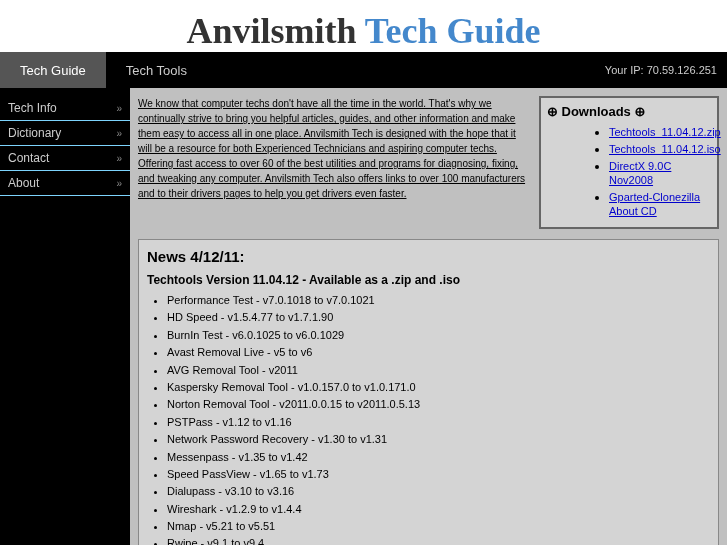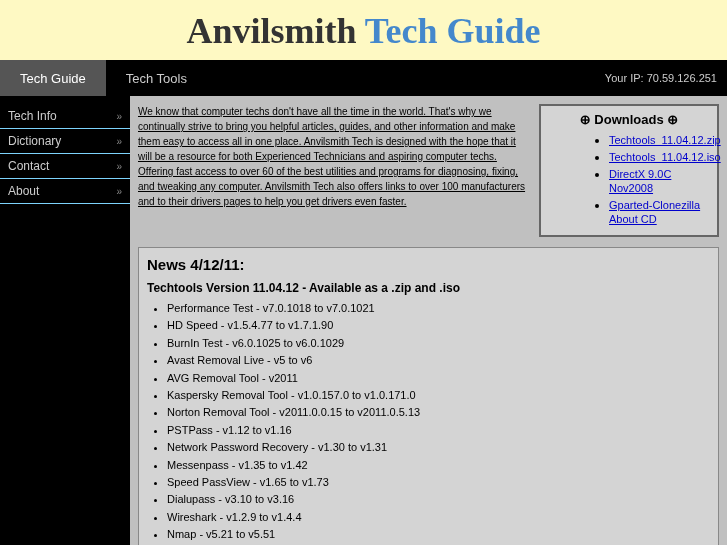--- a/index.html
+++ b/index.html
@@ -1,19 +1,19 @@
 <!DOCTYPE html>
 <html><head>
   <meta charset="utf-8">
   <style>
     * { margin: 0; padding: 0; box-sizing: border-box; }
     body { font-family: Arial, sans-serif; font-size: 12px; background: #c0c0c0; width: 727px; min-height: 545px; }
     
     
-    #header { background: #fef9c3; text-align: center; padding: 10px 0 8px; }
+    #header { background: #ffffff; text-align: center; padding: 10px 0 0; }
     #header h1 { font-size: 36px; font-weight: bold; color: #333; font-family: Georgia, serif; }
     #header h1 .anvilsmith { color: #333; }
     #header h1 .tech-guide { color: #4488cc; }
     
     
     #navbar { display: flex; background: #000; height: 36px; align-items: center; }
     .nav-item { padding: 0 20px; height: 100%; display: flex; align-items: center; font-size: 13px; cursor: pointer; color: #ccc; }
     .nav-item.active { background: #555; color: #fff; }
     #nav-ip { margin-left: auto; color: #ccc; font-size: 11px; padding-right: 10px; }
     
@@ -27,21 +27,21 @@
     
     
     #content { flex: 1; padding: 8px; background: #c0c0c0; }
     
     
     #intro-section { display: flex; gap: 8px; margin-bottom: 10px; }
     #intro-text { flex: 1; font-size: 10px; line-height: 1.5; color: #000; text-decoration: underline; }
     
     
     #downloads-box { width: 180px; border: 2px solid #666; background: #d4d4d4; padding: 6px; flex-shrink: 0; }
-    #downloads-title { text-align: center; font-size: 13px; font-weight: bold; color: #000; margin-bottom: 6px; }
+    #downloads-title { text-align: left; font-size: 13px; font-weight: bold; color: #000; margin-bottom: 6px; }
     #downloads-list { list-style: disc; padding-left: 18px; }
     #downloads-list li { margin-bottom: 3px; margin-left: 44px; }
     #downloads-list a { color: #0000cc; font-size: 11px; text-decoration: underline; }
     
     
     #news-section { background: #d4d4d4; border: 1px solid #888; padding: 8px; }
     #news-title { font-size: 15px; font-weight: bold; color: #000; margin-bottom: 8px; }
     #news-subtitle { font-size: 12px; font-weight: bold; color: #000; margin-bottom: 6px; }
     #news-list { list-style: disc; padding-left: 20px; }
     #news-list li { font-size: 11px; color: #000; margin-bottom: 2px; line-height: 1.4; }

